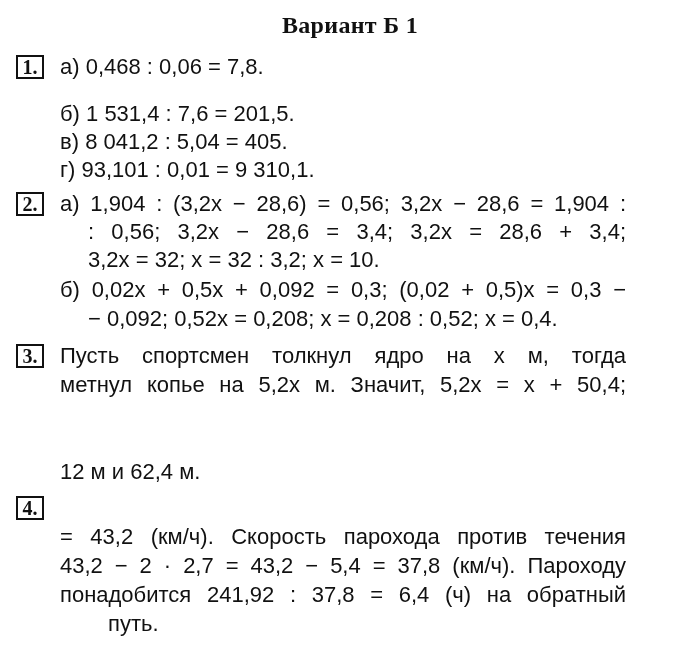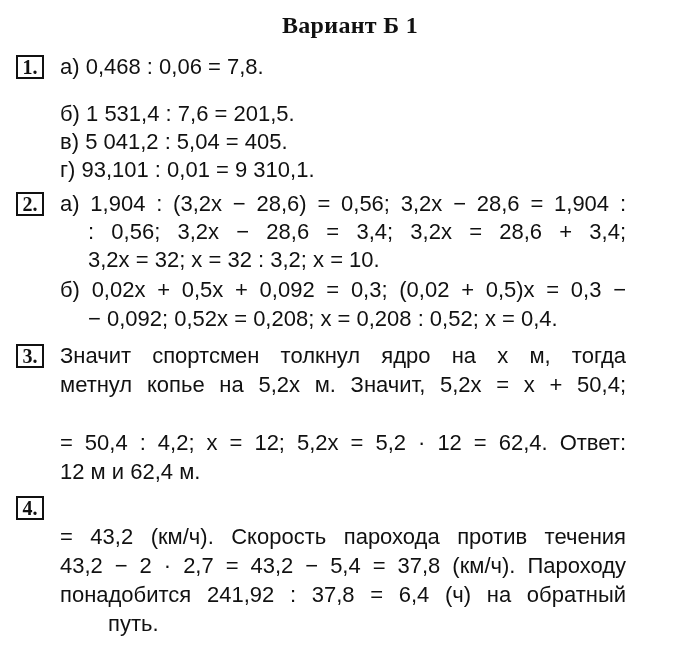--- a/index.html
+++ b/index.html
@@ -30,34 +30,33 @@
 </style>
 </head>
 <body>
 
 <div class="page">
   <div class="title">Вариант Б 1</div>
 
   <div class="num-box" style="top:55px;">1.</div>
   <div class="line" style="left:60px; top:53px;">а) 0,468 : 0,06 = 7,8.</div>
   <div class="line" style="left:60px; top:100px;">б) 1 531,4 : 7,6 = 201,5.</div>
-  <div class="line" style="left:60px; top:128px;">в) 5 041,2 : 5,04 = 405.</div>
+  <div class="line" style="left:60px; top:128px;">в) 8 041,2 : 5,04 = 405.</div>
   <div class="line" style="left:60px; top:156px;">г) 93,101 : 0,01 = 9 310,1.</div>
 
   <div class="num-box" style="top:192px;">2.</div>
   <div class="line just" style="left:60px; top:190px; width:566px;">а) 1,904 : (3,2x − 28,6) = 0,56; 3,2x − 28,6 = 1,904 :</div>
   <div class="line just" style="left:88px; top:218px; width:538px;">: 0,56; 3,2x − 28,6 = 3,4; 3,2x = 28,6 + 3,4;</div>
   <div class="line" style="left:88px; top:246px;">3,2x = 32; x = 32 : 3,2; x = 10.</div>
   <div class="line just" style="left:60px; top:276px; width:566px;">б) 0,02x + 0,5x + 0,092 = 0,3; (0,02 + 0,5)x = 0,3 −</div>
   <div class="line" style="left:88px; top:305px;">− 0,092; 0,52x = 0,208; x = 0,208 : 0,52; x = 0,4.</div>
 
   <div class="num-box" style="top:344px;">3.</div>
-  <div class="line just" style="left:60px; top:342px; width:566px;">Значит спортсмен толкнул ядро на x м, тогда</div>
+  <div class="line just" style="left:60px; top:342px; width:566px;">Пусть спортсмен толкнул ядро на x м, тогда</div>
   <div class="line just" style="left:60px; top:371px; width:566px;">метнул копье на 5,2x м. Значит, 5,2x = x + 50,4;</div>
-  <div class="line just" style="left:60px; top:429px; width:566px;">= 50,4 : 4,2; x = 12; 5,2x = 5,2 · 12 = 62,4. Ответ:</div>
   <div class="line" style="left:60px; top:458px;">12 м и 62,4 м.</div>
 
   <div class="num-box" style="top:496px;">4.</div>
   <div class="line just" style="left:60px; top:523px; width:566px;">= 43,2 (км/ч). Скорость парохода против течения</div>
   <div class="line just" style="left:60px; top:552px; width:566px;">43,2 − 2 · 2,7 = 43,2 − 5,4 = 37,8 (км/ч). Пароходу</div>
   <div class="line just" style="left:60px; top:581px; width:566px;">понадобится 241,92 : 37,8 = 6,4 (ч) на обратный</div>
   <div class="line" style="left:60px; top:610px;margin-left:48px;">путь.</div>
 </div>
 
 </body></html>

